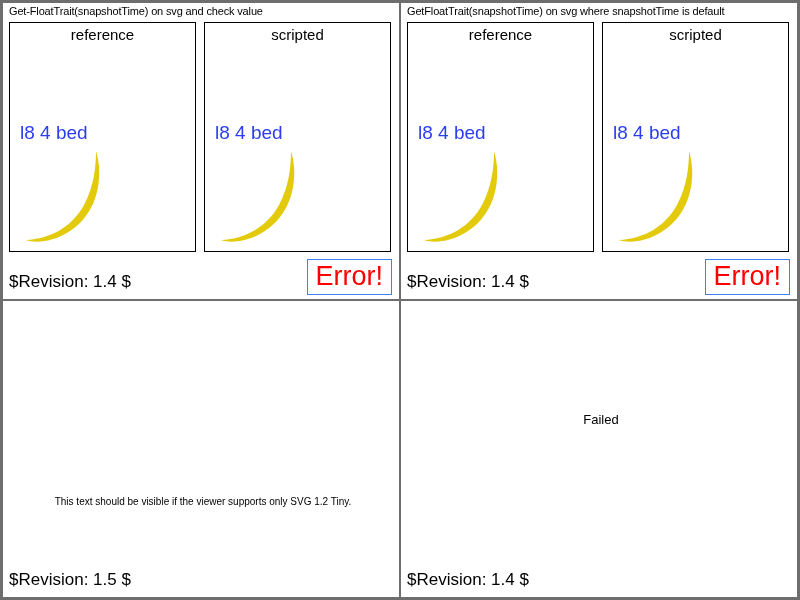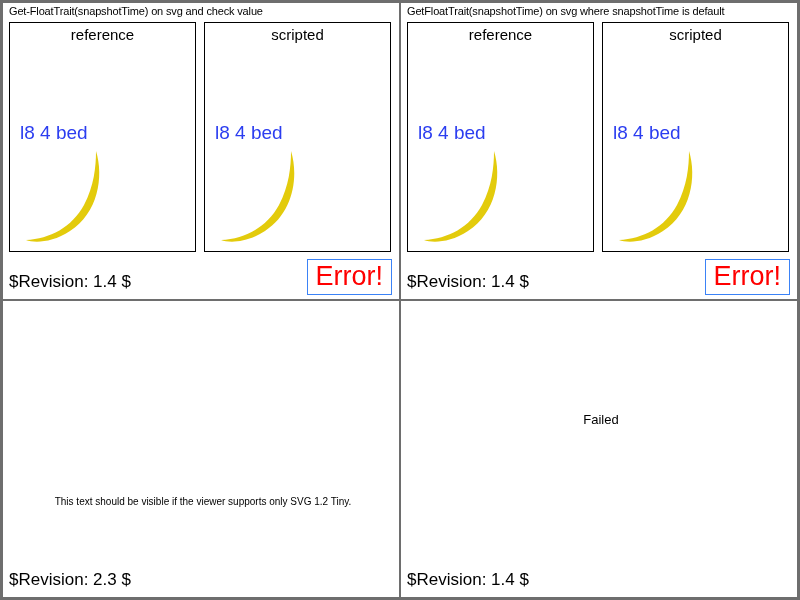--- a/index.html
+++ b/index.html
@@ -204,21 +204,21 @@
         </div>
 
       </div>
 
       <div class="revision">$Revision: 1.4 $</div>
       <div class="error-box">Error!</div>
     </div>
 
     <div class="quad q-bl">
       <div class="center-note tiny">This text should be visible if the viewer supports only SVG 1.2 Tiny.</div>
-      <div class="revision">$Revision: 2.3 $</div>
+      <div class="revision">$Revision: 1.5 $</div>
     </div>
 
     <div class="quad q-br">
       <div class="center-note failed">Failed</div>
       <div class="revision">$Revision: 1.4 $</div>
     </div>
 
   </div>
 </div>
 

